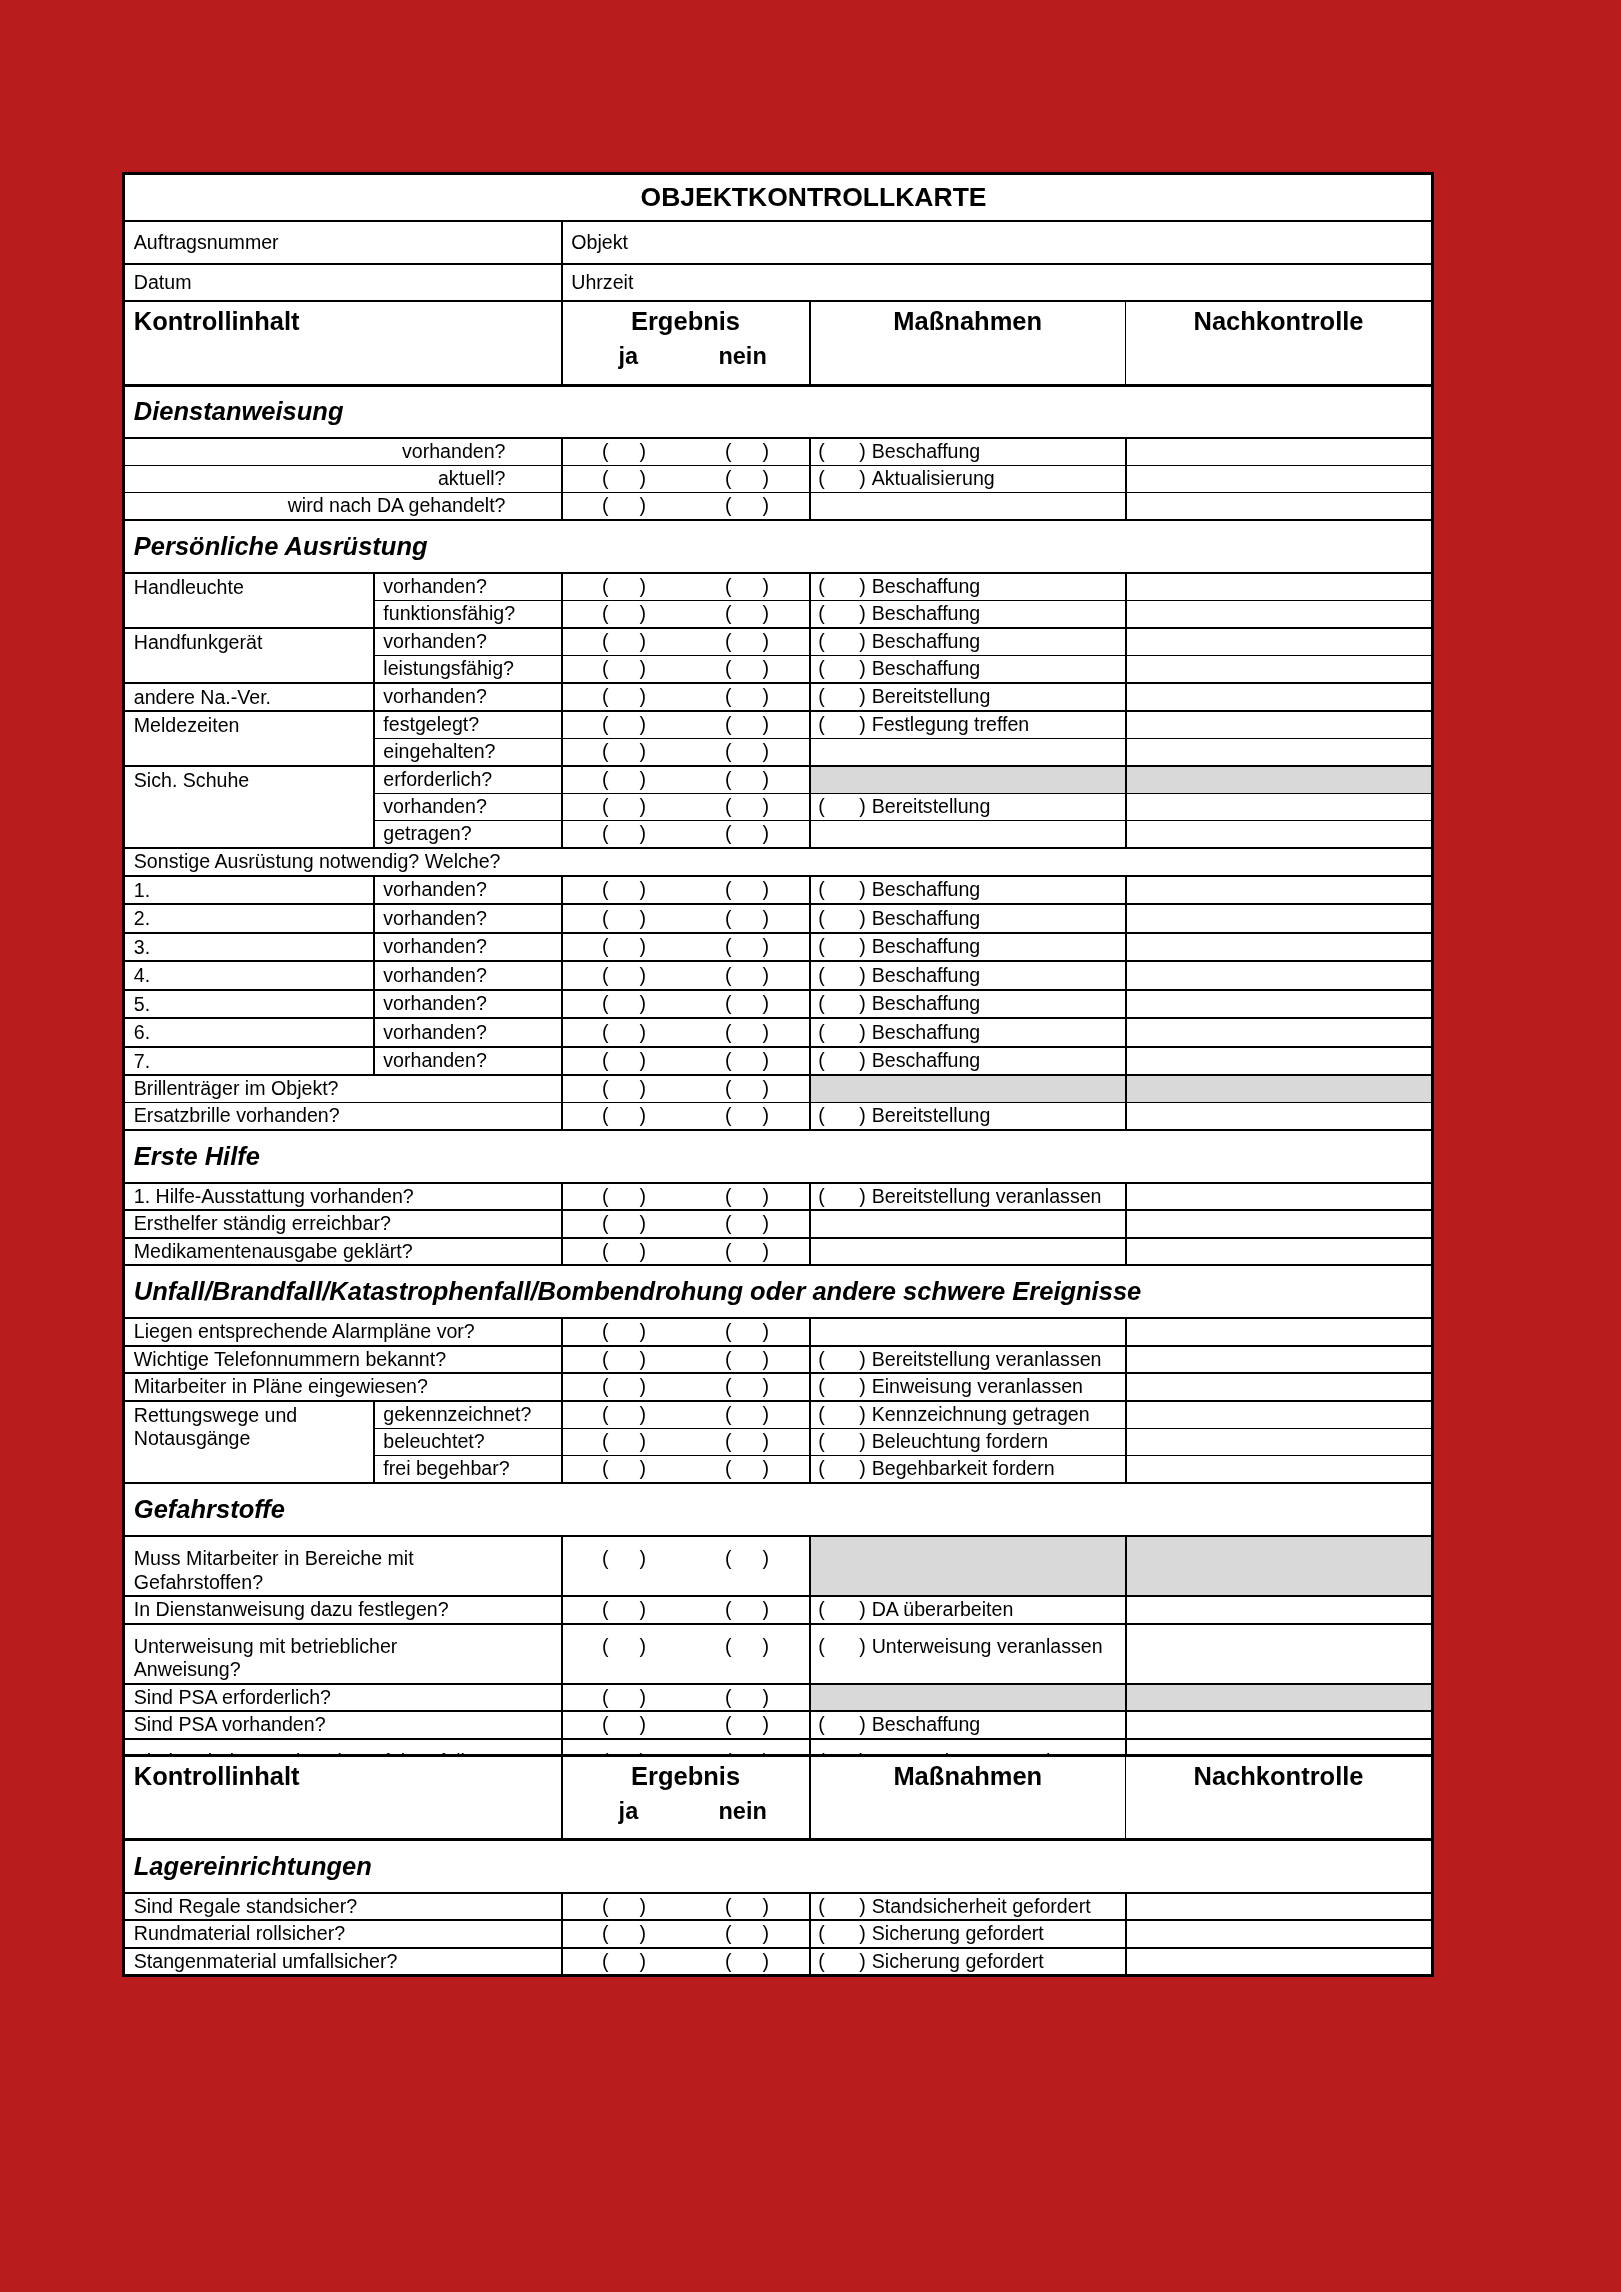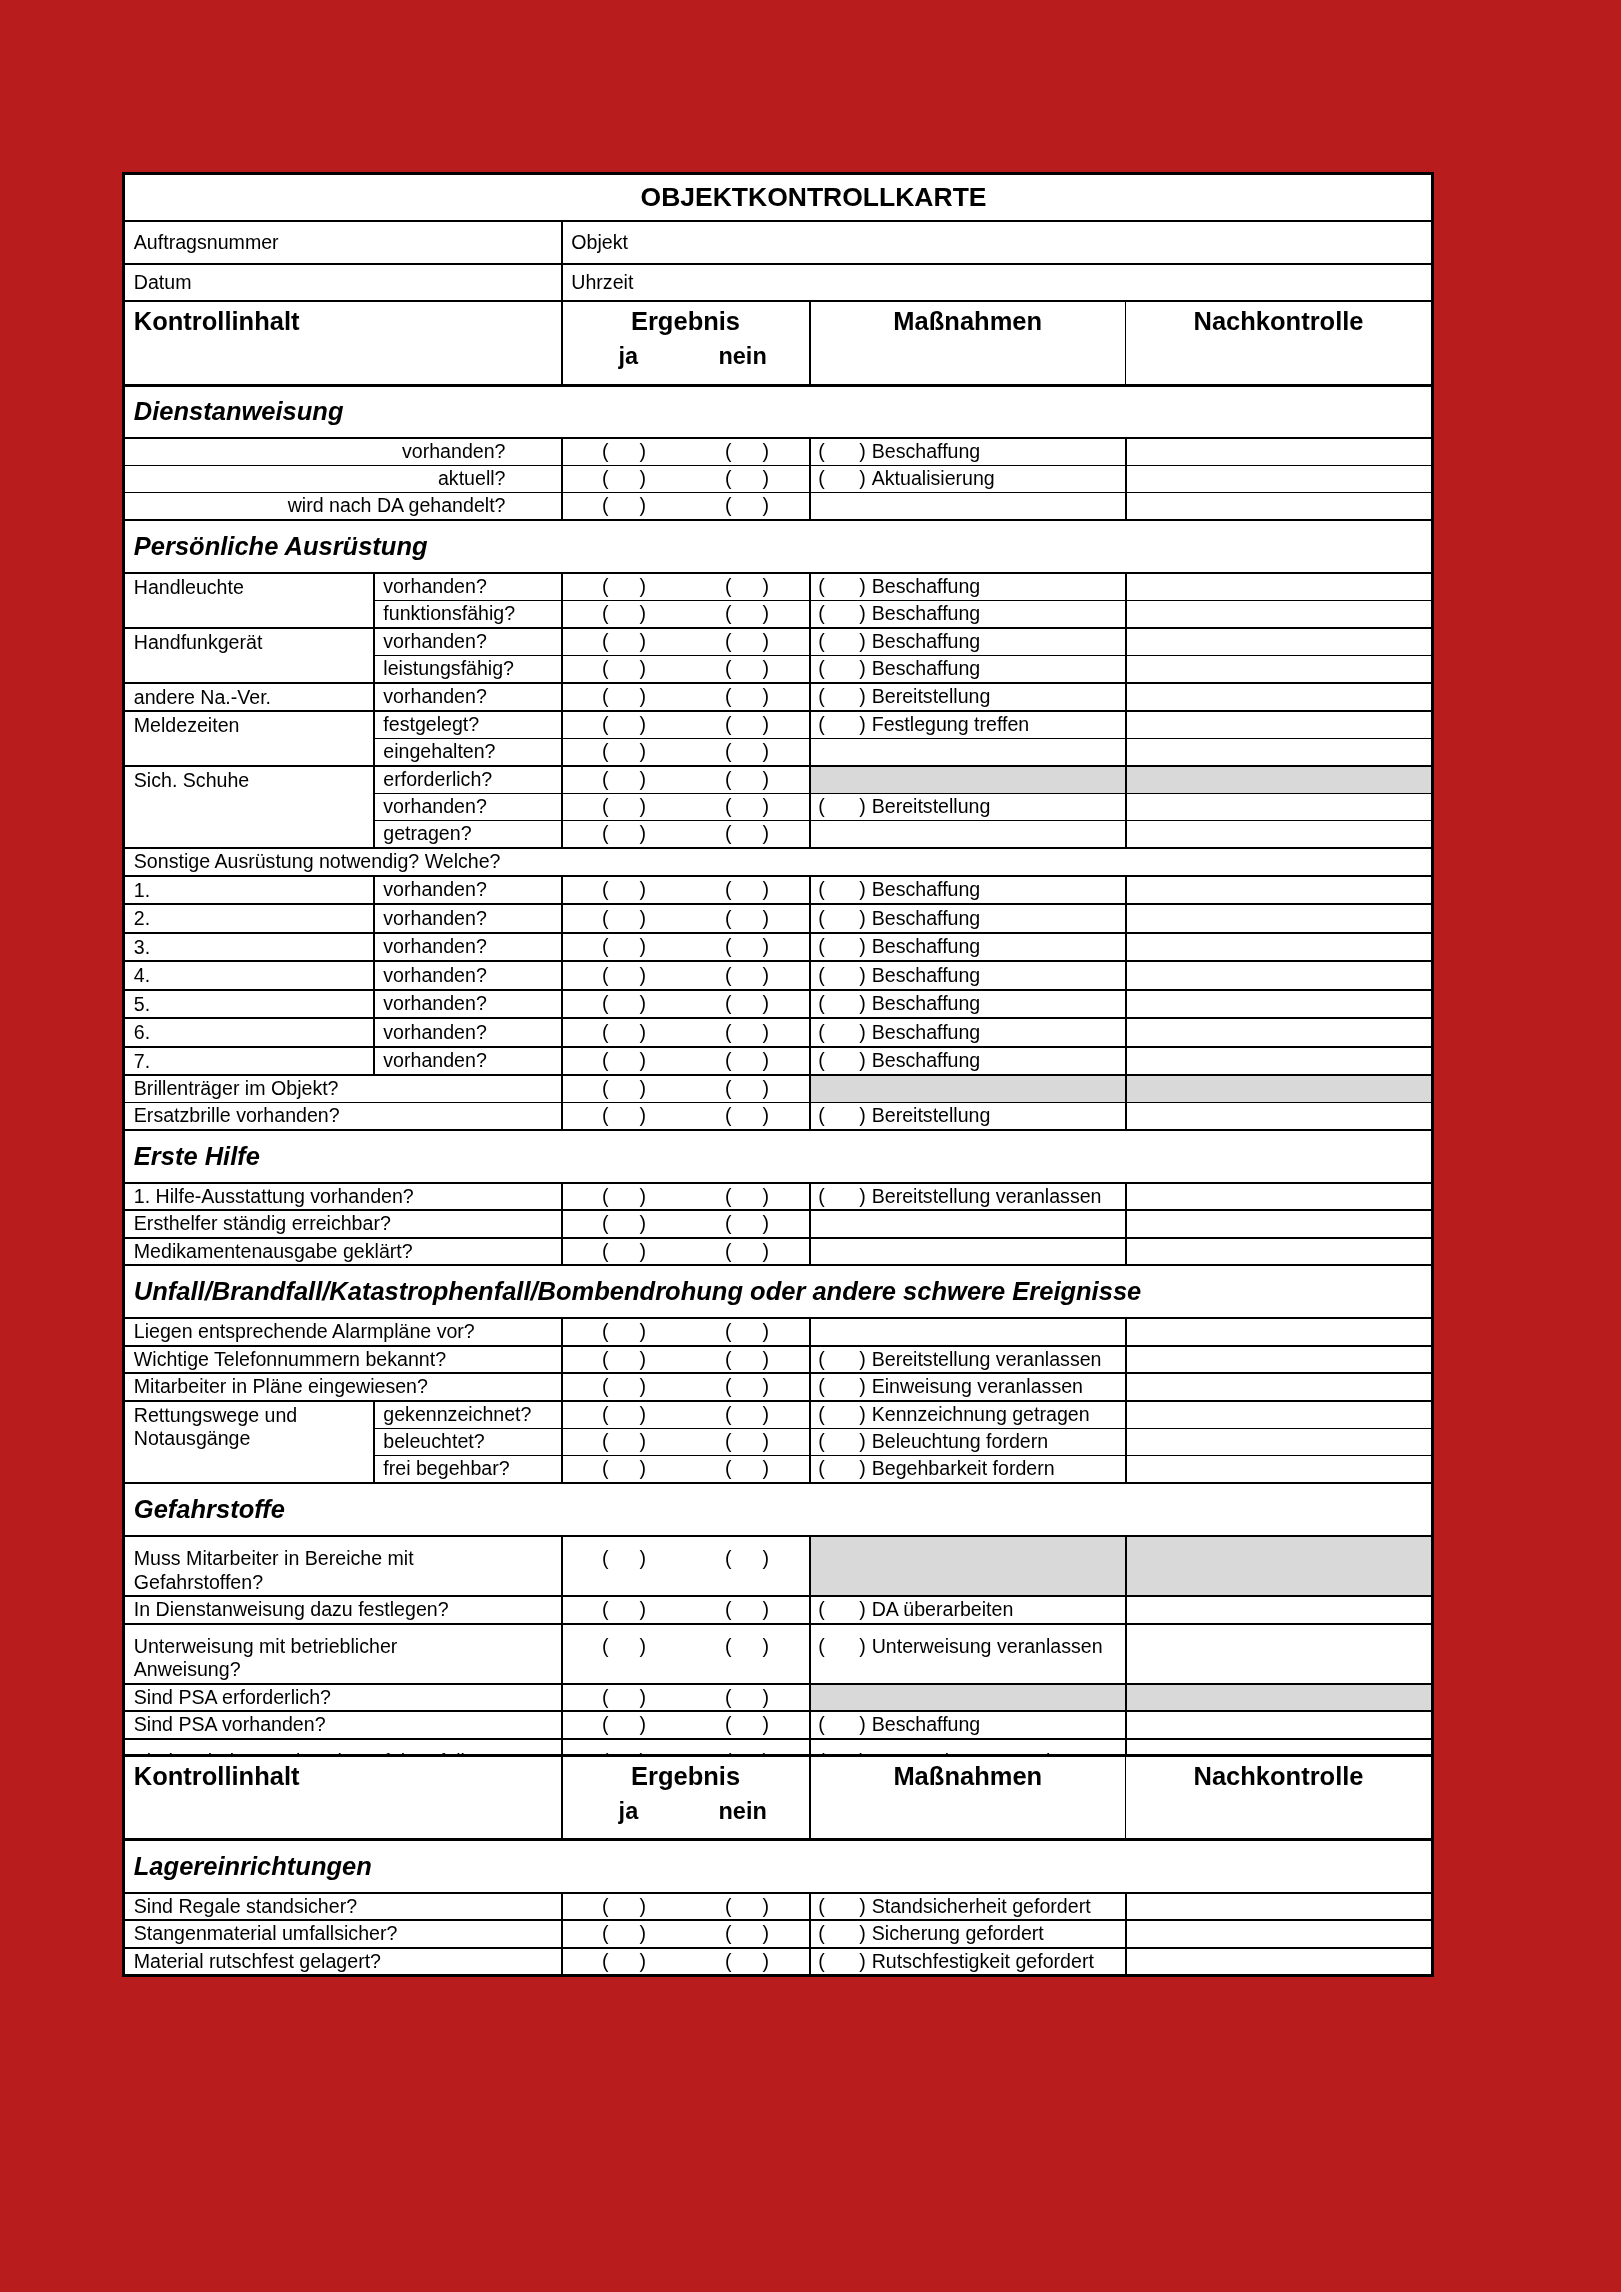--- a/index.html
+++ b/index.html
@@ -422,30 +422,30 @@
           <td colspan="6" class="sec">Lagereinrichtungen</td>
         </tr>
         <tr class="qrow">
           <td colspan="2" class="lbl bb3">Sind Regale standsicher?</td>
           <td class="c1 bb3"><span class="pbox">( )</span></td>
           <td class="c2 bb3"><span class="pbox">( )</span></td>
           <td class="m bb3"><span class="pbox">( )</span><span class="mlabel">Standsicherheit gefordert</span></td>
           <td class="n bb3"></td>
         </tr>
         <tr class="qrow">
+          <td colspan="2" class="lbl bb3">Rundmaterial rollsicher?</td>
+          <td class="c1 bb3"><span class="pbox">( )</span></td>
+          <td class="c2 bb3"><span class="pbox">( )</span></td>
+          <td class="m bb3"><span class="pbox">( )</span><span class="mlabel">Sicherung gefordert</span></td>
+          <td class="n bb3"></td>
+        </tr>
+        <tr class="qrow">
           <td colspan="2" class="lbl bb3">Stangenmaterial umfallsicher?</td>
           <td class="c1 bb3"><span class="pbox">( )</span></td>
           <td class="c2 bb3"><span class="pbox">( )</span></td>
           <td class="m bb3"><span class="pbox">( )</span><span class="mlabel">Sicherung gefordert</span></td>
           <td class="n bb3"></td>
-        </tr>
-        <tr class="qrow">
-          <td colspan="2" class="lbl">Material rutschfest gelagert?</td>
-          <td class="c1"><span class="pbox">( )</span></td>
-          <td class="c2"><span class="pbox">( )</span></td>
-          <td class="m"><span class="pbox">( )</span><span class="mlabel">Rutschfestigkeit gefordert</span></td>
-          <td class="n"></td>
         </tr>
       </tbody>
   </table>
 
 </div>
 
 
 </body></html>

